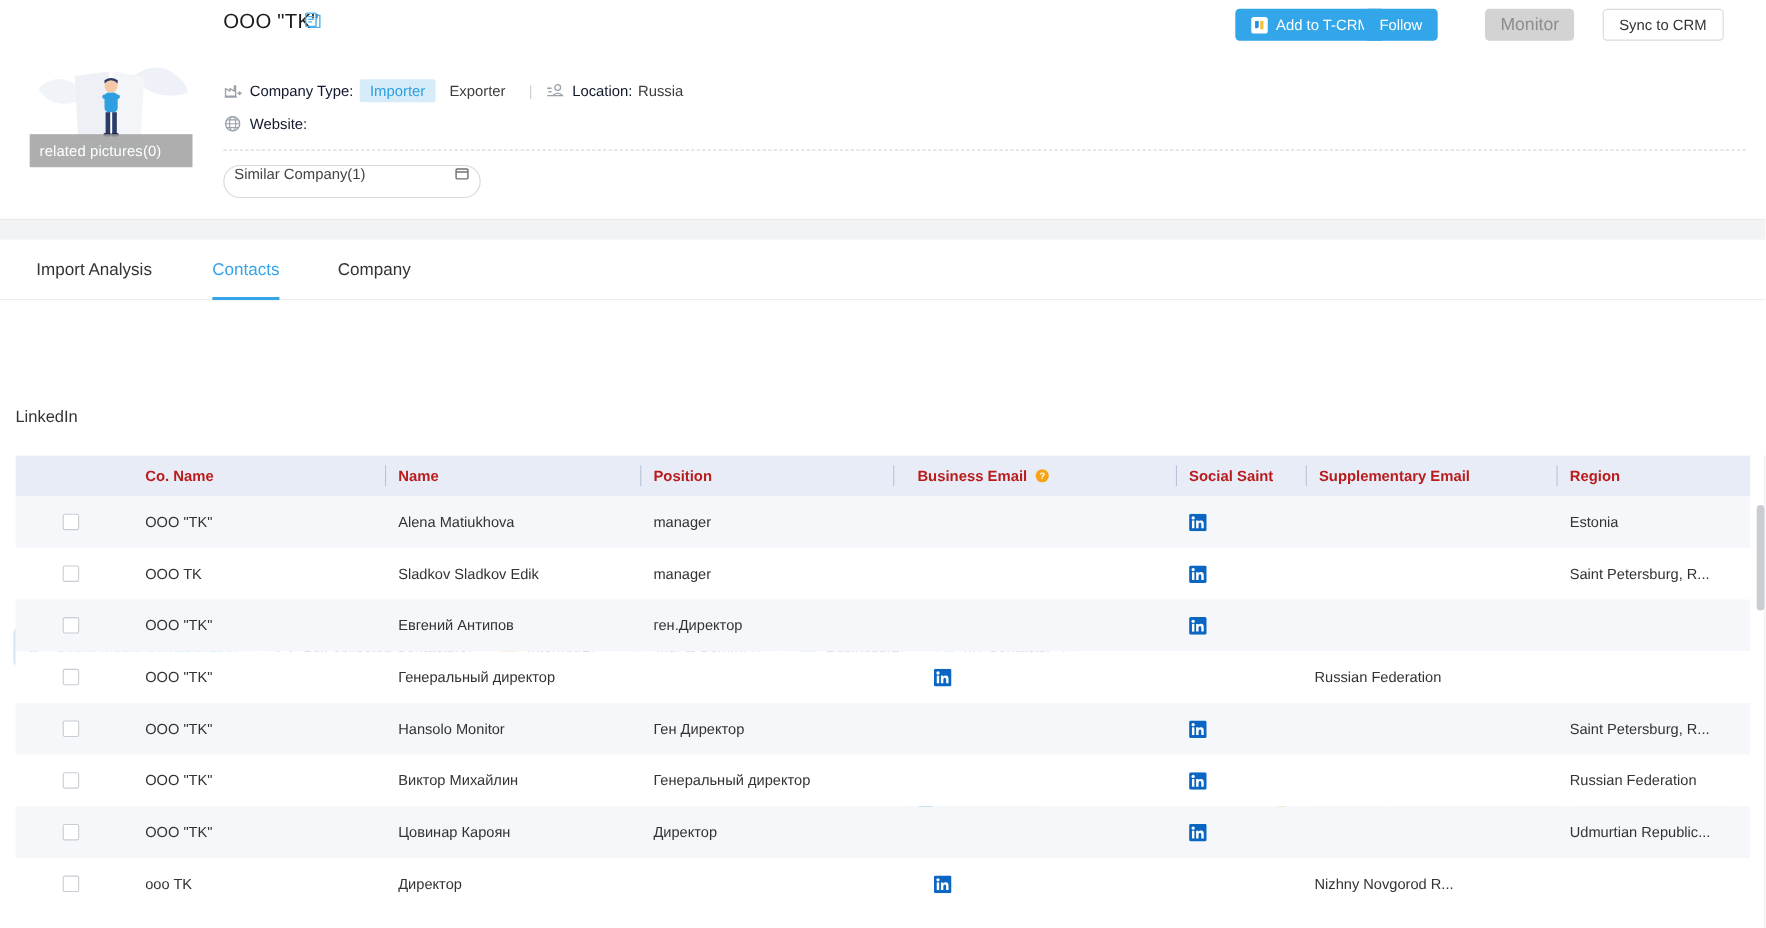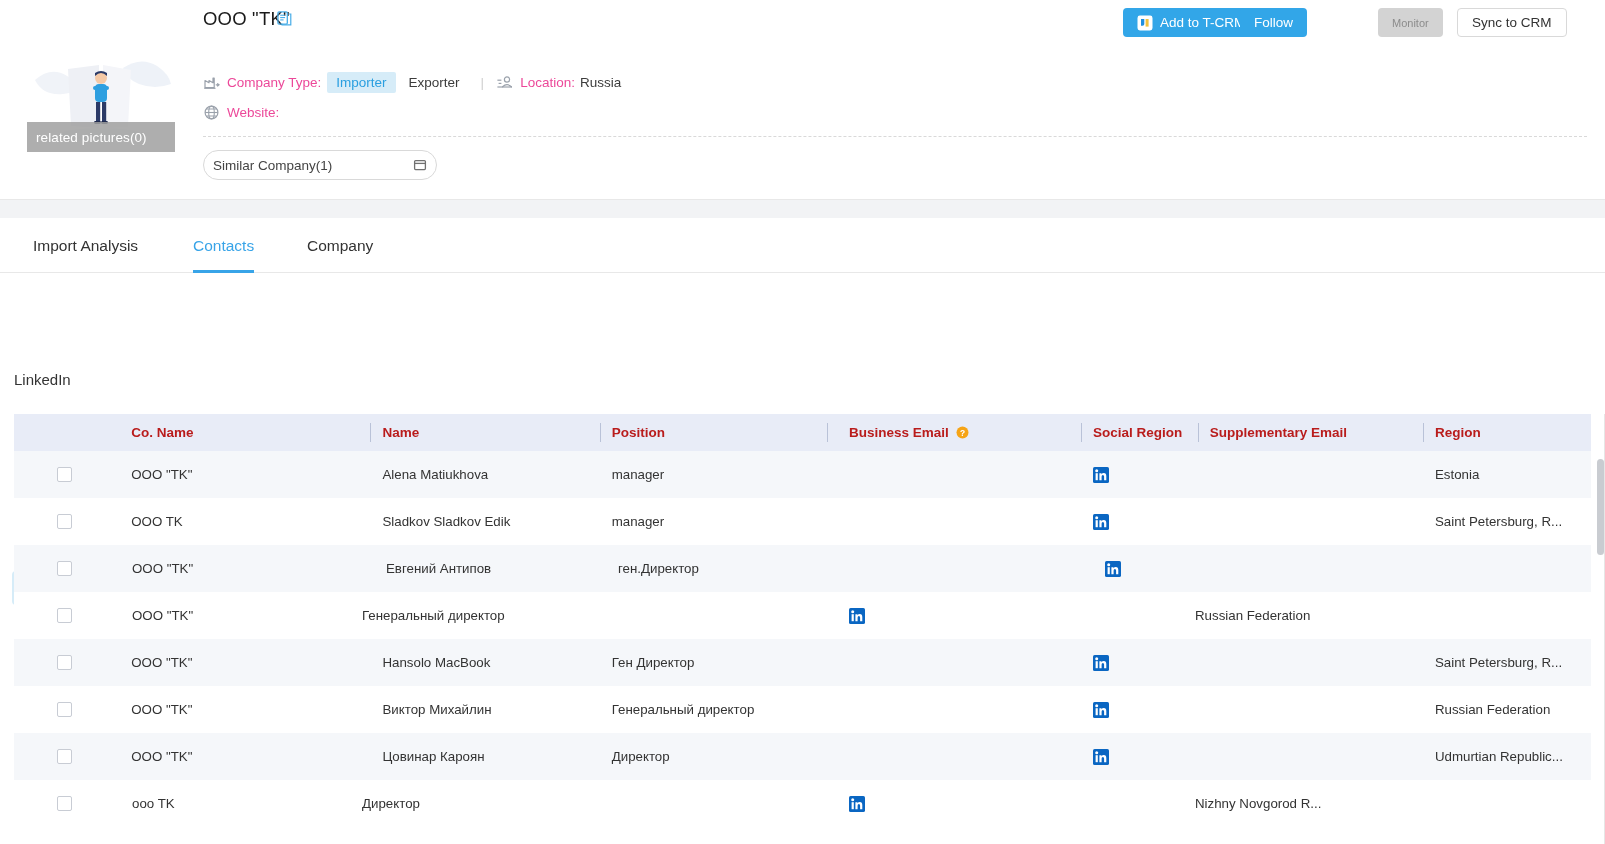--- a/index.html
+++ b/index.html
@@ -46,21 +46,21 @@
   #title-copy-icon {
     position: absolute; left: 277px; top: 10px;
     width: 15px; height: 17px; cursor: pointer;
   }
 
   
   .meta-row { position: absolute; left: 203px; font-size: 13.5px; color: #444; display: flex; align-items: center; }
   #meta-type { top: 72px; }
   #meta-site { top: 104px; }
   .meta-icon { width: 17px; height: 17px; margin-right: 7px; flex: 0 0 auto; display:inline-flex; }
-  .meta-label { color: #ec4899; }
+  .meta-label { color: #0f172a; }
   .chip-importer {
     background: #d6ecf8; color: #2a9fe0; padding: 3px 9px; border-radius: 2px;
     margin-left: 6px; font-size: 13.5px; cursor: pointer;
   }
   .chip-exporter {
     color: #3c3c3c; padding: 3px 9px; margin-left: 4px; font-size: 13.5px; cursor: pointer;
   }
   .meta-sep { color: #cfcfcf; margin: 0 12px; }
   .meta-val { color: #3c3c3c; margin-left: 5px; }
 
@@ -68,21 +68,21 @@
   #meta-divider {
     position: absolute; left: 203px; top: 136px; right: 18px;
     border-top: 1px dashed #d9d9d9; height: 0;
   }
 
   
   #similar-select {
     position: absolute; left: 203px; top: 150px;
     width: 234px; height: 30px;
     border: 1px solid #d9d9d9; border-radius: 15px; background: #fff;
-    display: flex; align-items: center; padding: 0 9px;
+    display: flex; padding: 0 9px;
     font-size: 13.5px; color: #444; cursor: pointer;
   }
   #similar-caret { margin-left: auto; width: 14px; height: 14px; }
 
   
   #gap-band {
     position: absolute; left: 0; top: 200px; width: 1605px; height: 18px;
     background: #f2f3f5;
   }
 
@@ -170,21 +170,21 @@
           overflow: hidden; white-space: nowrap; }
   .chk {
     width: 15px; height: 15px; border: 1px solid #c8ccd4; border-radius: 2px;
     background: #fff; cursor: pointer;
   }
   .li-badge { width: 16px; height: 16px; display:inline-flex; cursor: pointer; }
 
   
   .c-chk   { width: 106px; padding-left: 43px; }
   .c-co    { width: 230px; }
-  .c-name  { width: 232px; margin-left: 24px; }
+  .c-name  { width: 232px; }
   .c-pos   { width: 230px; }
   .c-bmail { width: 257px; padding-left: 22px; }
   .c-sm    { width: 118px; }
   .c-supp  { width: 228px; text-align: right; }
   .c-reg   { width: 170px; }
 
   
   #vscroll {
     position: absolute; right: 1px; top: 455px; width: 7px; height: 389px;
     background: transparent;
@@ -287,21 +287,21 @@
             <rect x="0.5" y="0.5" width="15" height="15" rx="2.4" fill="#ffffff"></rect>
             <path d="M4 4 h3.3 v4.9 q0 1.8 -1.7 1.8 H4z" fill="#1f8fe0"></path>
             <rect x="8.6" y="4" width="3" height="7.6" fill="#f2c23d"></rect>
           </svg>
         </span>
         <span>Add to T-CRM</span>
       </div>
       <div style="position: absolute; top: 8px; height: 29px; border-radius: 4px; display: flex; align-items: center; justify-content: center; gap: 7px; font-size: 13.5px; padding: 0px 14px; white-space: nowrap; cursor: pointer; background: rgb(50, 166, 232); color: rgb(255, 255, 255); left: 1240px;">
         <span>Follow</span>
       </div>
-      <div style="position: absolute; top: 8px; height: 29px; border-radius: 4px; display: flex; align-items: center; justify-content: center; gap: 7px; font-size: 11px; padding: 0px 14px; white-space: nowrap; cursor: default; background: rgb(211, 211, 211); color: rgb(140, 140, 140); left: 1350px; margin-left: 28px;">
+      <div style="position: absolute; top: 8px; height: 29px; border-radius: 4px; display: flex; align-items: center; justify-content: center; gap: 7px; font-size: 16px; padding: 0px 14px; white-space: nowrap; cursor: default; background: rgb(211, 211, 211); color: rgb(140, 140, 140); left: 1350px;">
         <span>Monitor</span>
       </div>
       <div style="position: absolute; top: 8px; height: 29px; border-radius: 4px; display: flex; align-items: center; justify-content: center; gap: 7px; font-size: 13.5px; padding: 0px 14px; white-space: nowrap; cursor: pointer; background: rgb(255, 255, 255); color: rgb(51, 51, 51); border: 1px solid rgb(217, 217, 217); left: 1457px;">
         <span>Sync to CRM</span>
       </div>
     </div>
 </div>
 
 <div id="gap-band"></div>
 
@@ -468,21 +468,21 @@
         <span>Business Email</span>
         <span class="hbadge">
           <svg viewBox="0 0 13 13" width="13" height="13">
             <circle cx="6.5" cy="6.5" r="6" fill="#f6a416"></circle>
             <text x="6.5" y="9.6" font-size="8.4" fill="#fff" text-anchor="middle" font-family="Liberation Sans, sans-serif" font-weight="bold">?</text>
           </svg>
         </span>
       </div>
       <div class="hcell c-sm">
         <div class="vline"></div>
-        <span>Social Region</span>
+        <span>Social Saint</span>
       </div>
       <div class="hcell c-supp">
         <div class="vline"></div>
         <span>Supplementary Email</span>
       </div>
       <div class="hcell c-reg">
         <div class="vline"></div>
         <span>Region</span>
       </div>
     </div>
@@ -614,21 +614,21 @@
         </div>
       </div>
       <div class="trow alt">
         <div class="cell c-chk">
           <div class="chk"></div>
         </div>
         <div class="cell c-co">
           <span>OOO "TK"</span>
         </div>
         <div class="cell c-name">
-          <span>Hansolo MacBook</span>
+          <span>Hansolo Monitor</span>
         </div>
         <div class="cell c-pos">
           <span>Ген Директор</span>
         </div>
         <div class="cell c-bmail">
           <span></span>
         </div>
         <div class="cell c-sm">
           <span class="li-badge">
             <svg viewBox="0 0 16 16" width="16" height="16">

